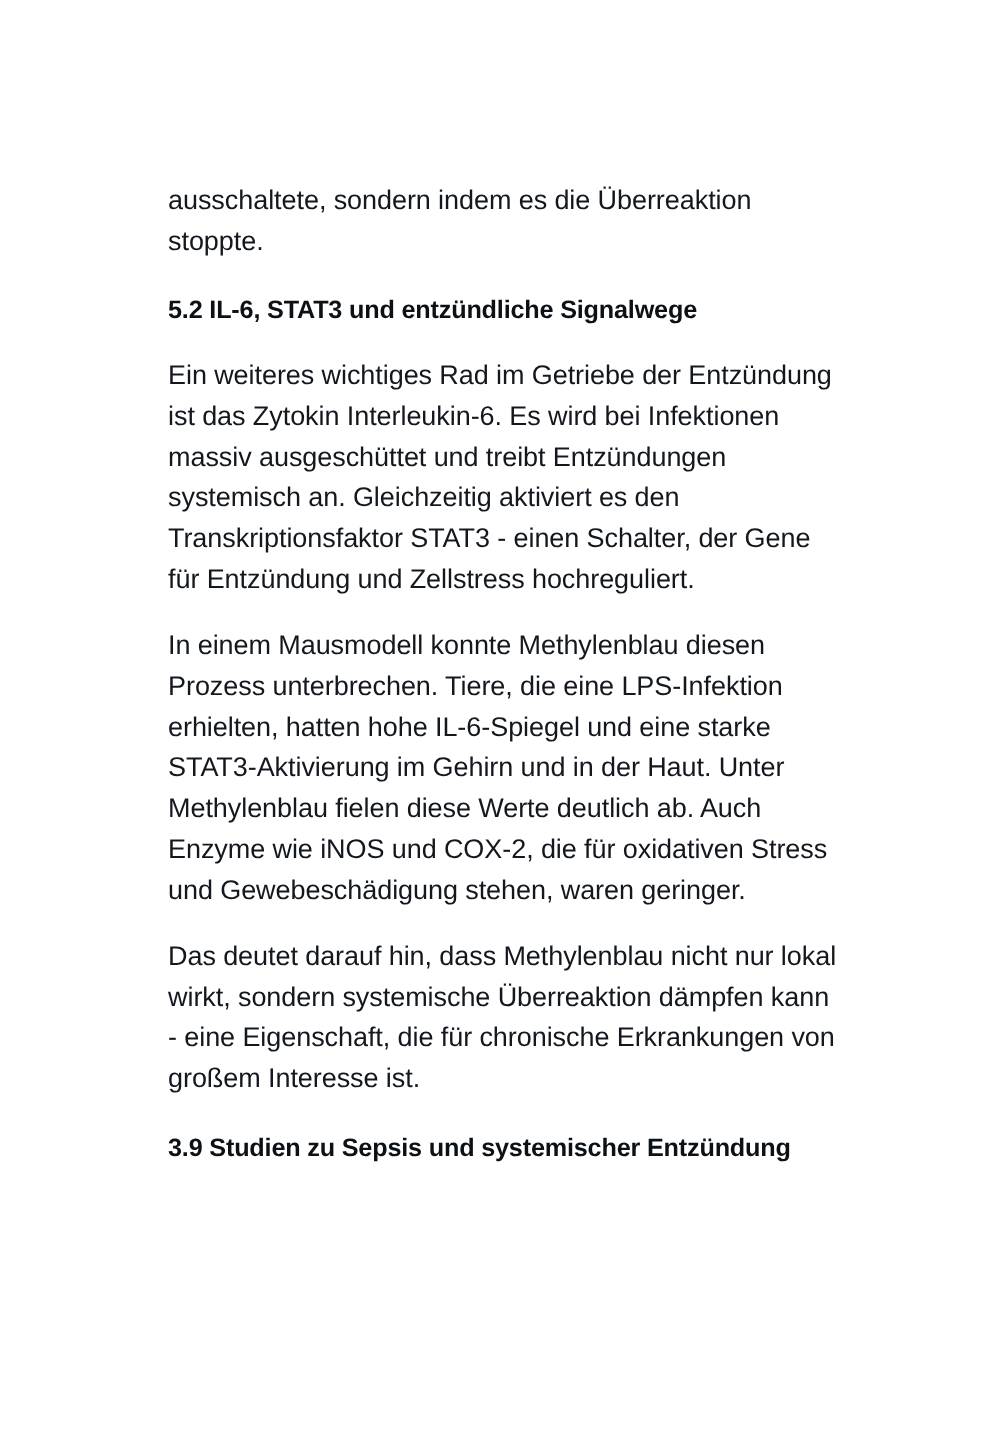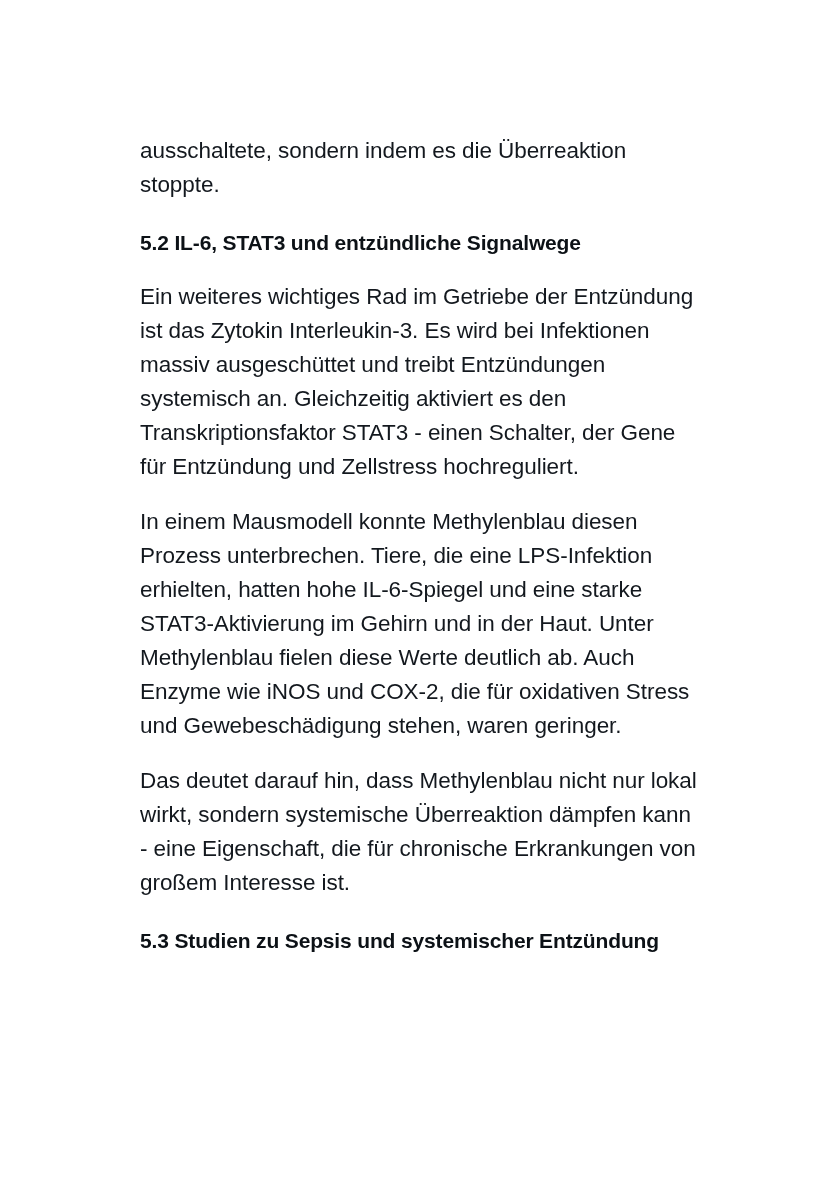--- a/index.html
+++ b/index.html
@@ -21,21 +21,21 @@
   }
 
   .content {
     position: absolute;
     left: 140px;
     top: 134px;
     width: 560px;
   }
 
   .para {
-    margin: 0 0 21px 0;
+    margin: 16px 0 21px 0;
     font-size: 22.5px;
     line-height: 34px;
     font-weight: 400;
     color: #13181e;
     letter-spacing: -0.05px;
     word-spacing: -0.1px;
     text-align: left;
     white-space: normal;
   }
 
@@ -58,23 +58,23 @@
 </head>
 <body>
 
 <div class="page">
   <div class="content">
 
     <p class="para">ausschaltete, sondern indem es die Überreaktion stoppte.</p>
 
     <h3 class="heading">5.2 IL-6, STAT3 und entzündliche Signalwege</h3>
 
-    <p class="para">Ein weiteres wichtiges Rad im Getriebe der Entzündung ist das Zytokin Interleukin-3. Es wird bei Infektionen massiv ausgeschüttet und treibt Entzündungen systemisch an. Gleichzeitig aktiviert es den Transkriptionsfaktor STAT3 - einen Schalter, der Gene für Entzündung und Zellstress hochreguliert.</p>
+    <p class="para">Ein weiteres wichtiges Rad im Getriebe der Entzündung ist das Zytokin Interleukin-6. Es wird bei Infektionen massiv ausgeschüttet und treibt Entzündungen systemisch an. Gleichzeitig aktiviert es den Transkriptionsfaktor STAT3 - einen Schalter, der Gene für Entzündung und Zellstress hochreguliert.</p>
 
     <p class="para">In einem Mausmodell konnte Methylenblau diesen Prozess unterbrechen. Tiere, die eine LPS-Infektion erhielten, hatten hohe IL-6-Spiegel und eine starke STAT3-Aktivierung im Gehirn und in der Haut. Unter Methylenblau fielen diese Werte deutlich ab. Auch Enzyme wie iNOS und COX-2, die für oxidativen Stress und Gewebeschädigung stehen, waren geringer.</p>
 
     <p class="para">Das deutet darauf hin, dass Methylenblau nicht nur lokal wirkt, sondern systemische Überreaktion dämpfen kann - eine Eigenschaft, die für chronische Erkrankungen von großem Interesse ist.</p>
 
-    <h3 class="heading">5.3 Studien zu Sepsis und systemischer Entzündung</h3>
+    <h3 class="heading">3.9 Studien zu Sepsis und systemischer Entzündung</h3>
 
 
   </div>
 </div>
 
 </body></html>

